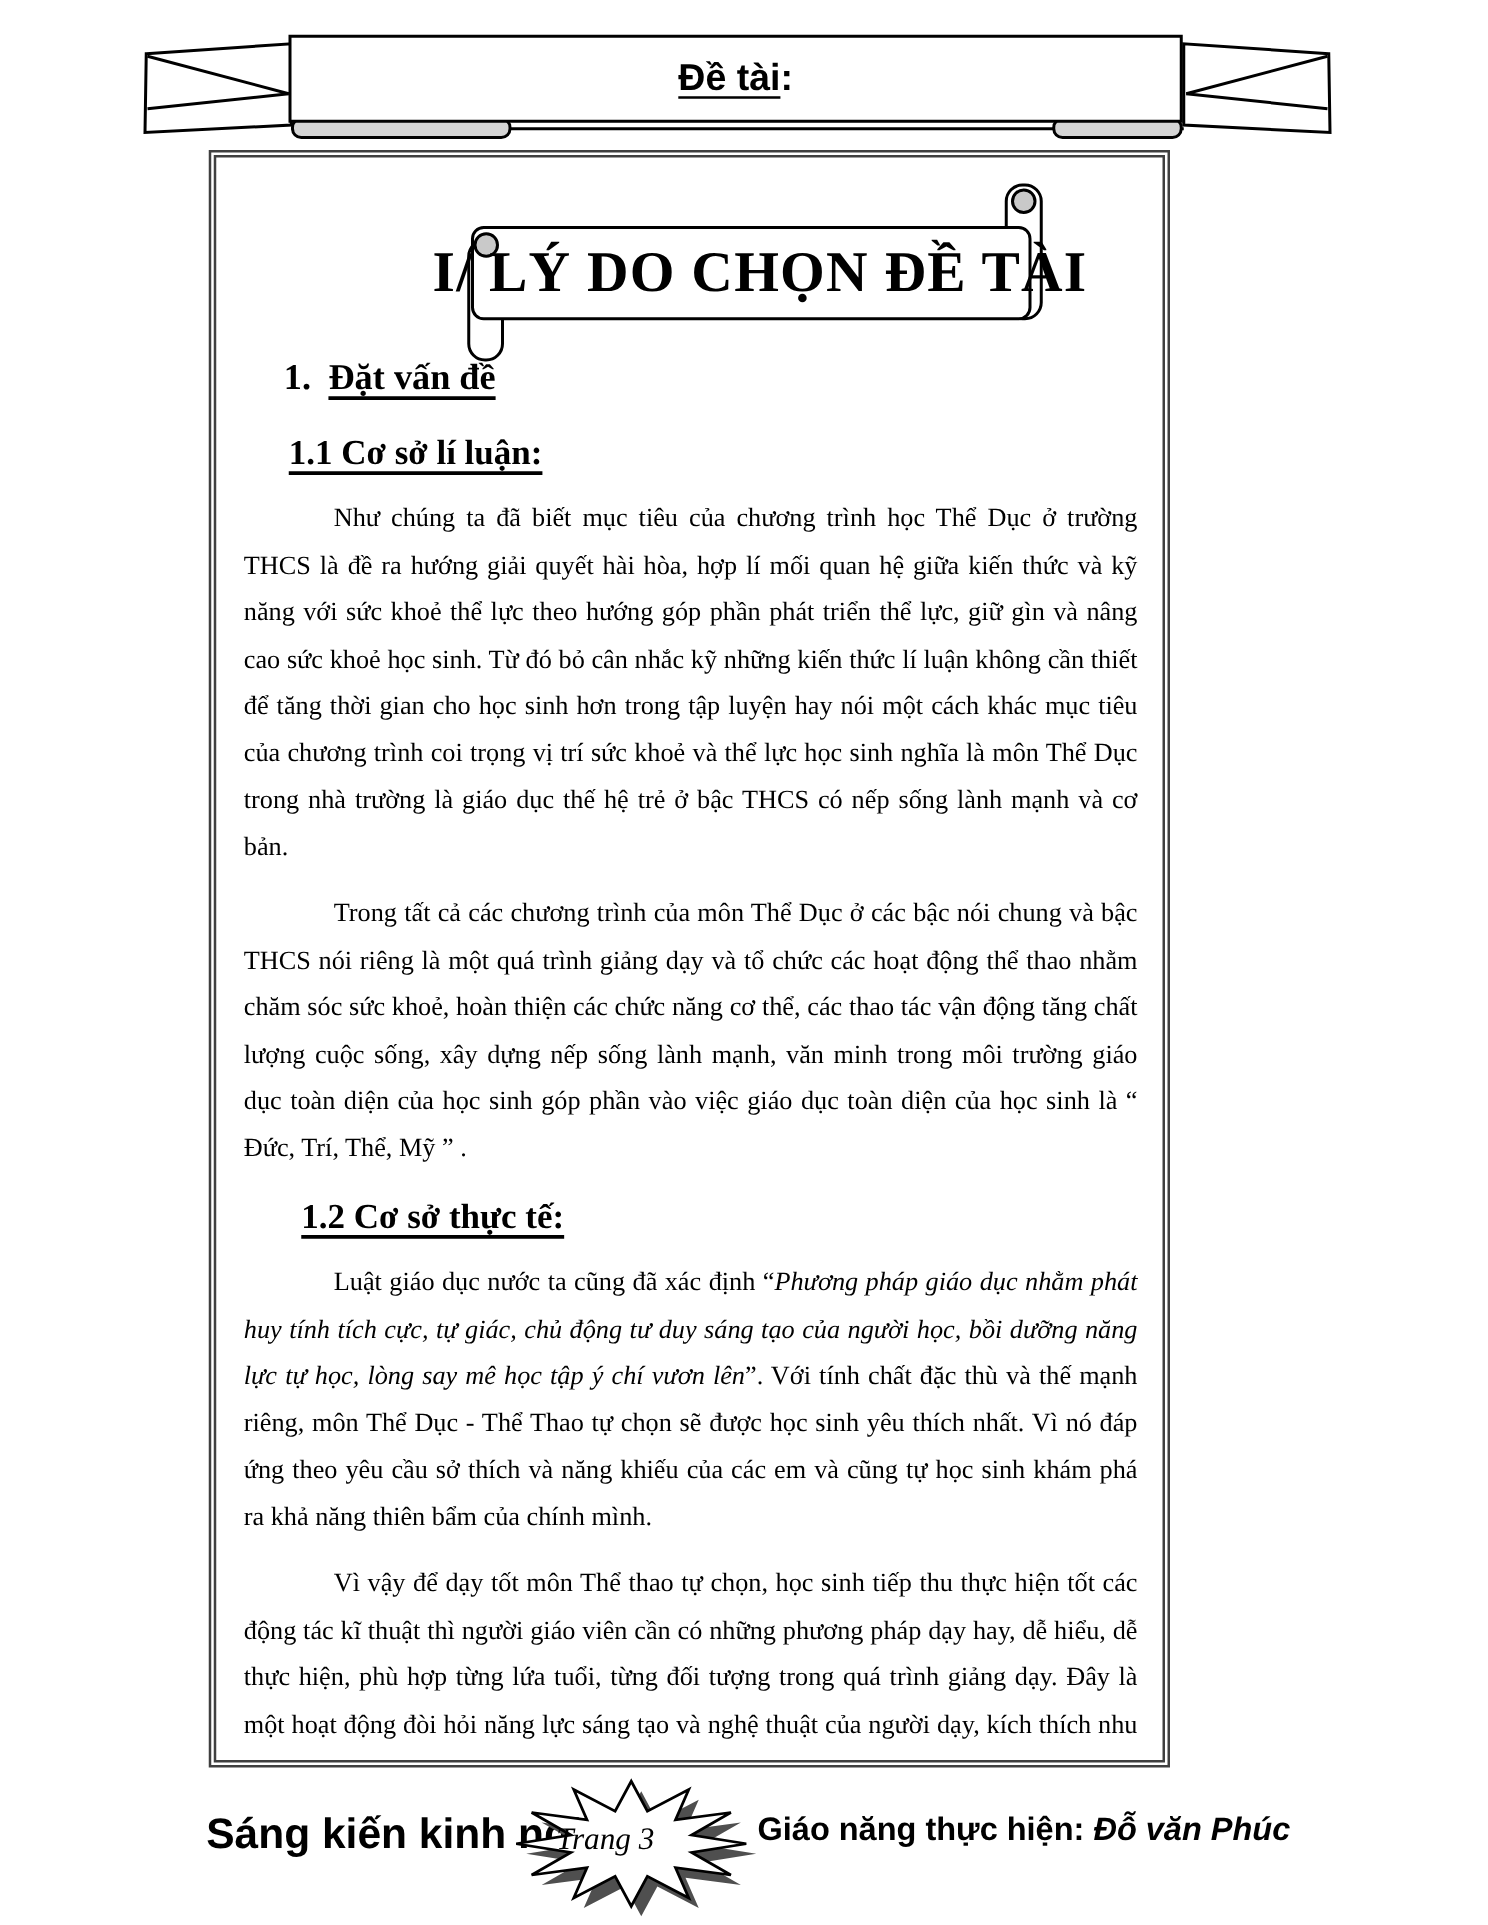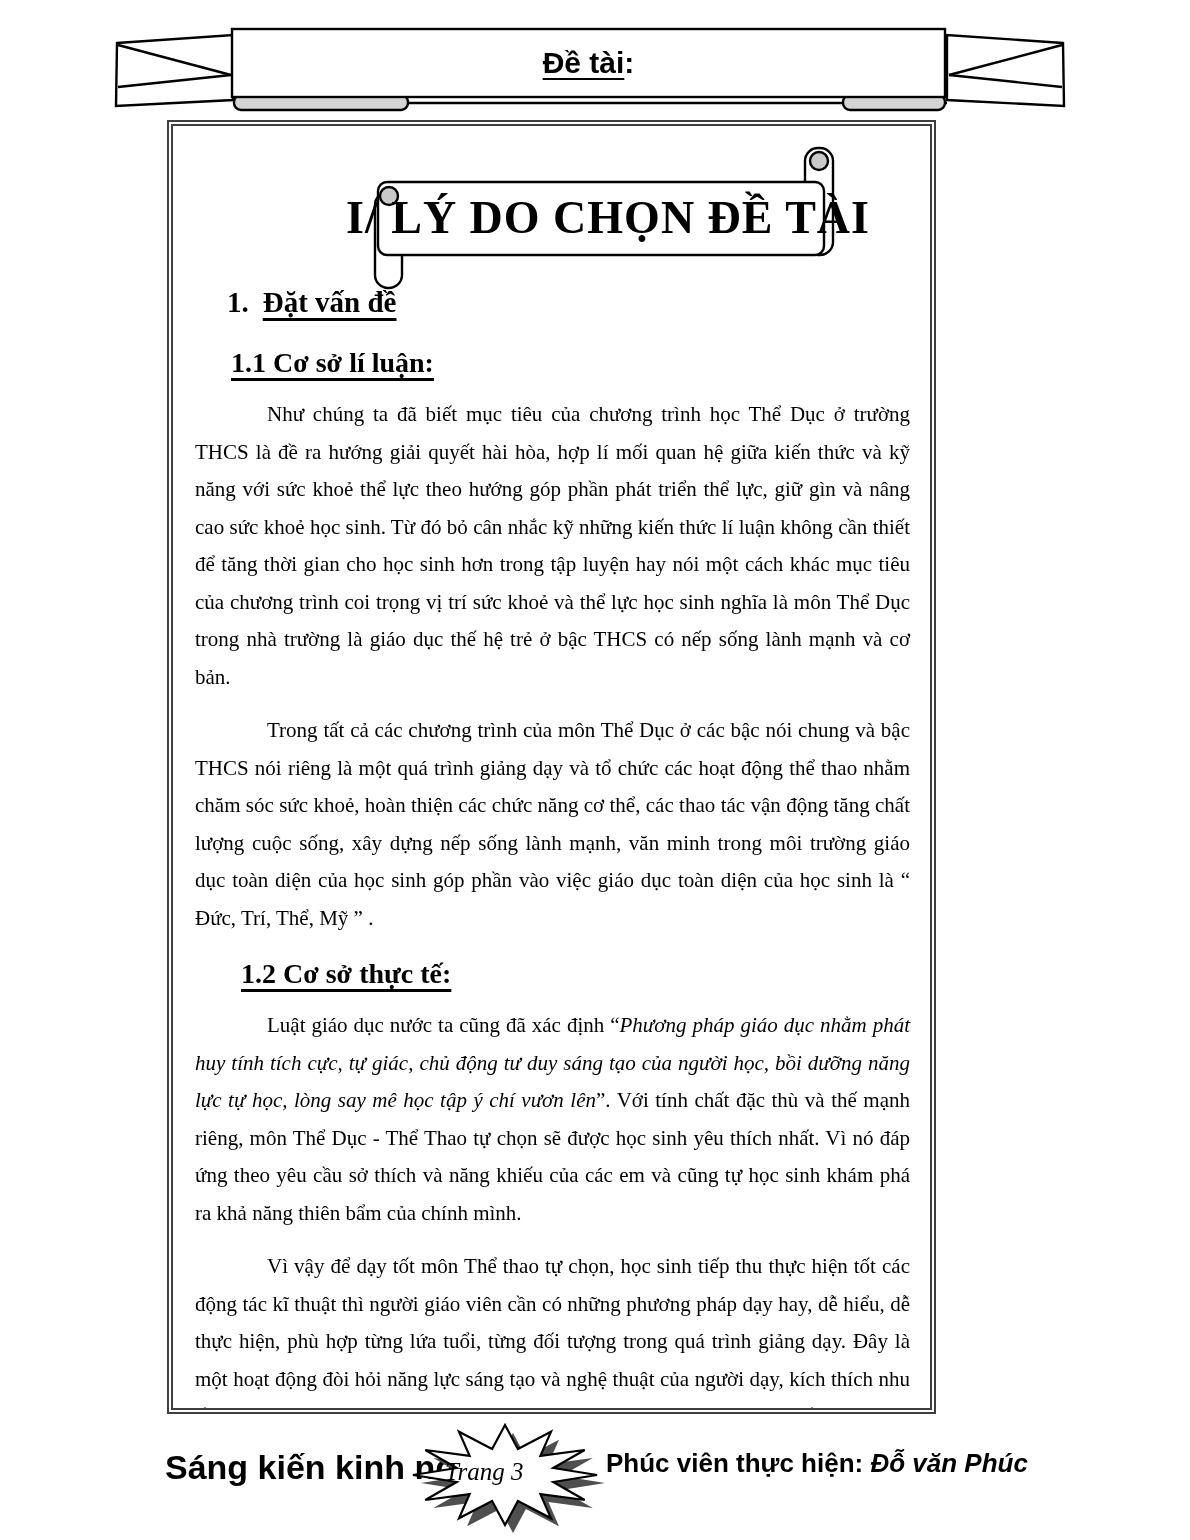--- a/index.html
+++ b/index.html
@@ -155,14 +155,14 @@
   <svg width="200" height="123" viewBox="0 0 200 123">
 
     <polygon transform="translate(8,8)" fill="#4f4f4f" stroke="none" points="100,8 112.9,31.9 146,14.7 135.4,38.9 179.7,33 148.3,51 192,58 148.3,65 179.7,83 135.4,77.1 146,101.3 112.9,84.1 100,108 87.1,84.1 54,101.3 64.6,77.1 20.3,83 51.7,65 8,58 51.7,51 20.3,33 64.6,38.9 54,14.7 87.1,31.9"></polygon>
 
     <polygon fill="#ffffff" stroke="#000" stroke-width="2.2" points="100,8 112.9,31.9 146,14.7 135.4,38.9 179.7,33 148.3,51 192,58 148.3,65 179.7,83 135.4,77.1 146,101.3 112.9,84.1 100,108 87.1,84.1 54,101.3 64.6,77.1 20.3,83 51.7,65 8,58 51.7,51 20.3,33 64.6,38.9 54,14.7 87.1,31.9"></polygon>
   </svg>
 </div>
 <div class="star-label">Trang 3</div>
 
 <div class="footer-right">
-  <span>Phúc viên thực hiện: </span><span class="author">Đỗ văn Phúc</span>
+  <span>Giáo năng thực hiện: </span><span class="author">Đỗ văn Phúc</span>
 </div>
 
 </body></html>

